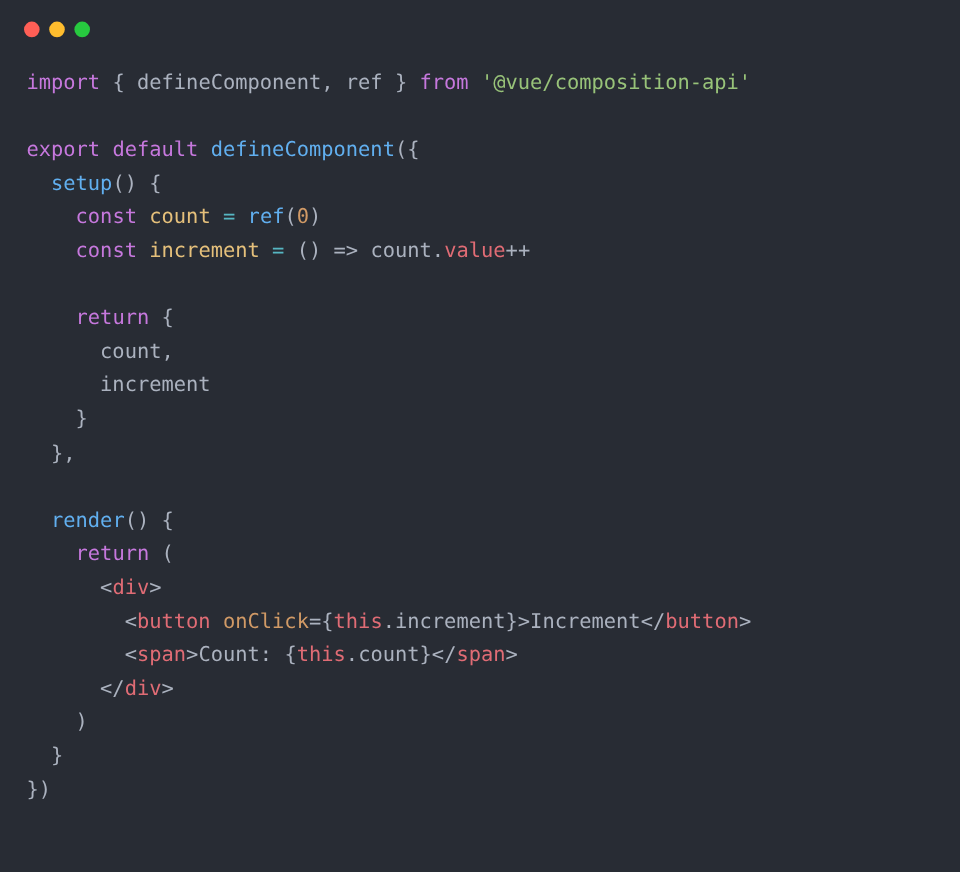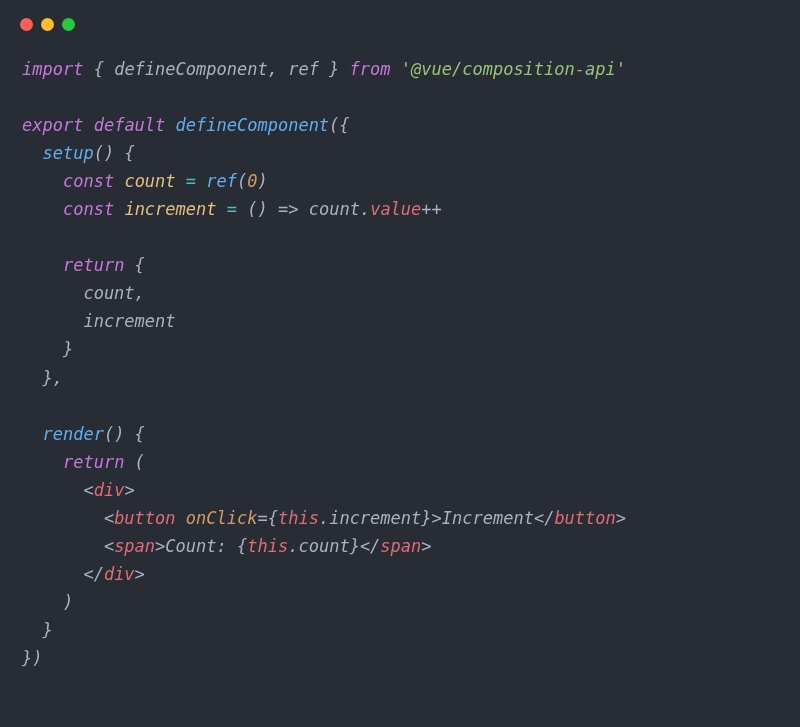--- a/index.html
+++ b/index.html
@@ -22,21 +22,20 @@
       height: 13px;
       border-radius: 50%;
     }
     .dot-red { background: #ff5f56; }
     .dot-yellow { background: #ffbd2e; }
     .dot-green { background: #27c93f; }
     .code-area {
       padding: 24px 10px 20px 22px;
       white-space: pre;
       color: #abb2bf;
-      font-style: italic;
     }
     .c-keyword { color: #c678dd; }
     .c-default { color: #abb2bf; }
     .c-func { color: #61afef; }
     .c-string { color: #98c379; }
     .c-const { color: #e5c07b; }
     .c-number { color: #d19a66; }
     .c-this { color: #e06c75; }
     .c-tag { color: #e06c75; }
     .c-attr { color: #d19a66; }

